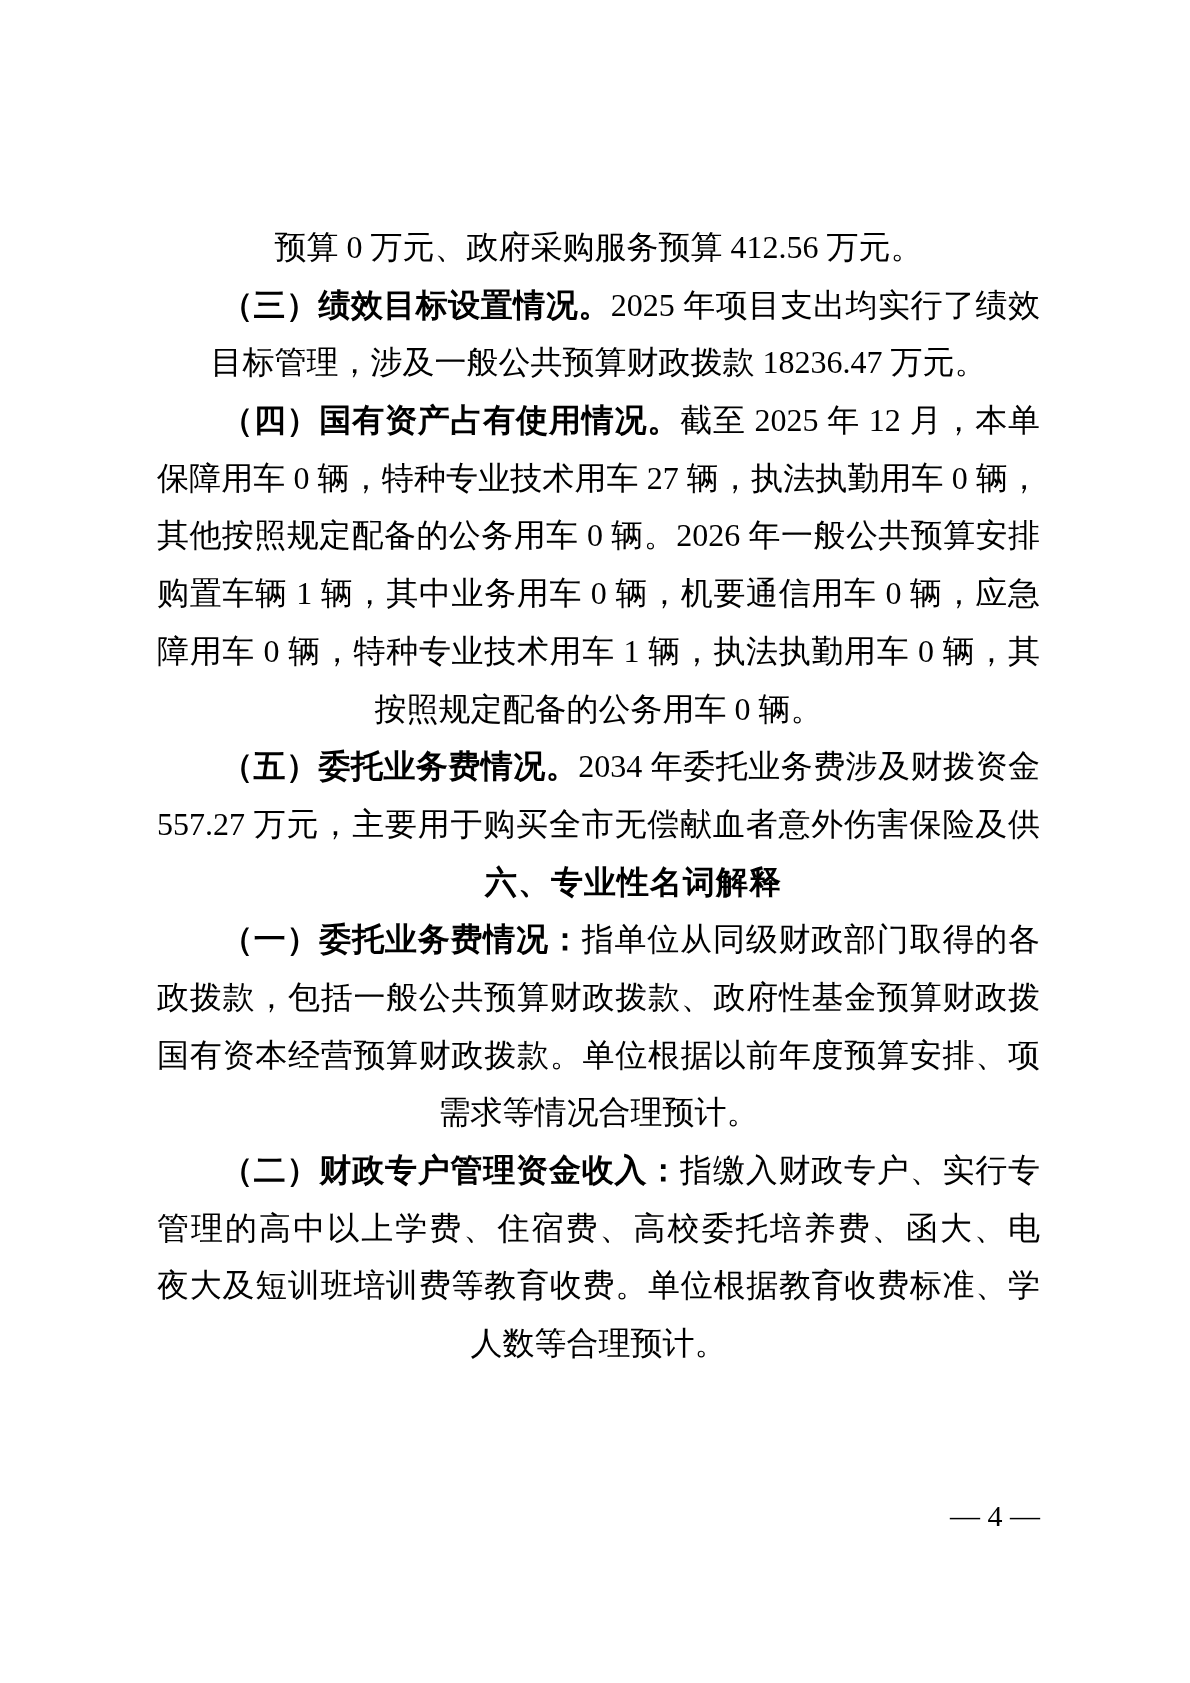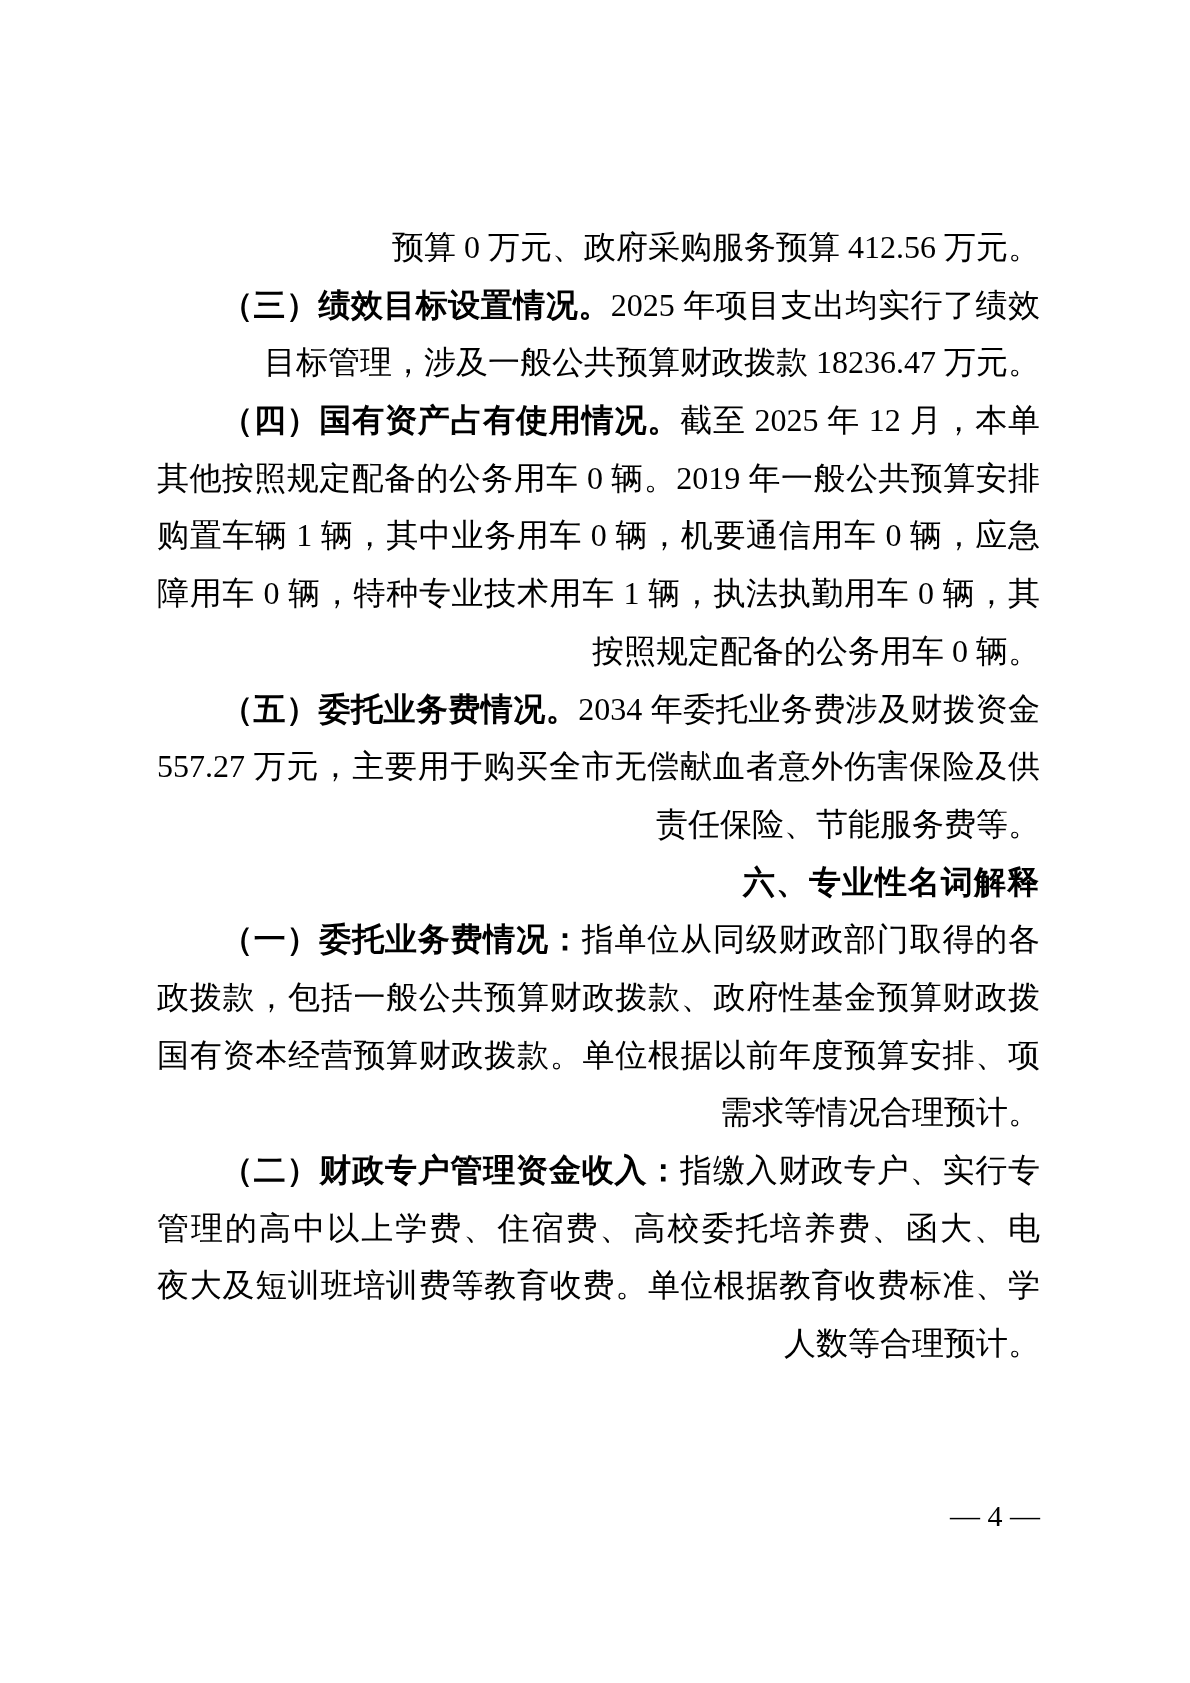--- a/index.html
+++ b/index.html
@@ -27,21 +27,21 @@
     left: 157px;
     top: 219px;
     width: 883px;
   }
   .line {
     height: 57.7px;
     line-height: 57.7px;
     font-size: 32px;
     white-space: normal;
     overflow: hidden;
-    text-align: right;
+    text-align: center;
   }
   .line.justify {
     text-align: justify;
     text-align-last: justify;
   }
   .line.indent {
     text-indent: 2em;
   }
   .head {
     font-weight: bold;
@@ -71,34 +71,34 @@
 
       <div class="line"><span class="head"></span><span class="rest">预算 0 万元、政府采购服务预算 412.56 万元。</span></div>
 
       <div class="line indent justify"><span class="head">（三）绩效目标设置情况。</span><span class="rest">2025 年项目支出均实行了绩效</span></div>
 
       <div class="line"><span class="head"></span><span class="rest">目标管理，涉及一般公共预算财政拨款 18236.47 万元。</span></div>
 
       <div class="line indent justify"><span class="head">（四）国有资产占有使用情况。</span><span class="rest">截至 2025 年 12 月，本单位</span></div>
 
 
+      <div class="line justify"><span class="head"></span><span class="rest">保障用车 0 辆，特种专业技术用车 27 辆，执法执勤用车 0 辆，</span></div>
 
-      <div class="line justify"><span class="head"></span><span class="rest">其他按照规定配备的公务用车 0 辆。2019 年一般公共预算安排</span></div>
+      <div class="line justify"><span class="head"></span><span class="rest">其他按照规定配备的公务用车 0 辆。2026 年一般公共预算安排</span></div>
 
       <div class="line justify"><span class="head"></span><span class="rest">购置车辆 1 辆，其中业务用车 0 辆，机要通信用车 0 辆，应急保</span></div>
 
       <div class="line justify"><span class="head"></span><span class="rest">障用车 0 辆，特种专业技术用车 1 辆，执法执勤用车 0 辆，其他</span></div>
 
       <div class="line"><span class="head"></span><span class="rest">按照规定配备的公务用车 0 辆。</span></div>
 
       <div class="line indent justify"><span class="head">（五）委托业务费情况。</span><span class="rest">2034 年委托业务费涉及财拨资金</span></div>
 
       <div class="line justify"><span class="head"></span><span class="rest">557.27 万元，主要用于购买全市无偿献血者意外伤害保险及供血</span></div>
 
-      <div class="line"><span class="head"></span><span class="rest">责任保险、节能服务费等。</span></div>
 
       <div class="line indent hei"><span class="head">六、专业性名词解释</span><span class="rest"></span></div>
 
       <div class="line indent justify"><span class="head">（一）委托业务费情况：</span><span class="rest">指单位从同级财政部门取得的各类财</span></div>
 
       <div class="line justify"><span class="head"></span><span class="rest">政拨款，包括一般公共预算财政拨款、政府性基金预算财政拨款、</span></div>
 
       <div class="line justify"><span class="head"></span><span class="rest">国有资本经营预算财政拨款。单位根据以前年度预算安排、项目</span></div>
 
       <div class="line"><span class="head"></span><span class="rest">需求等情况合理预计。</span></div>

